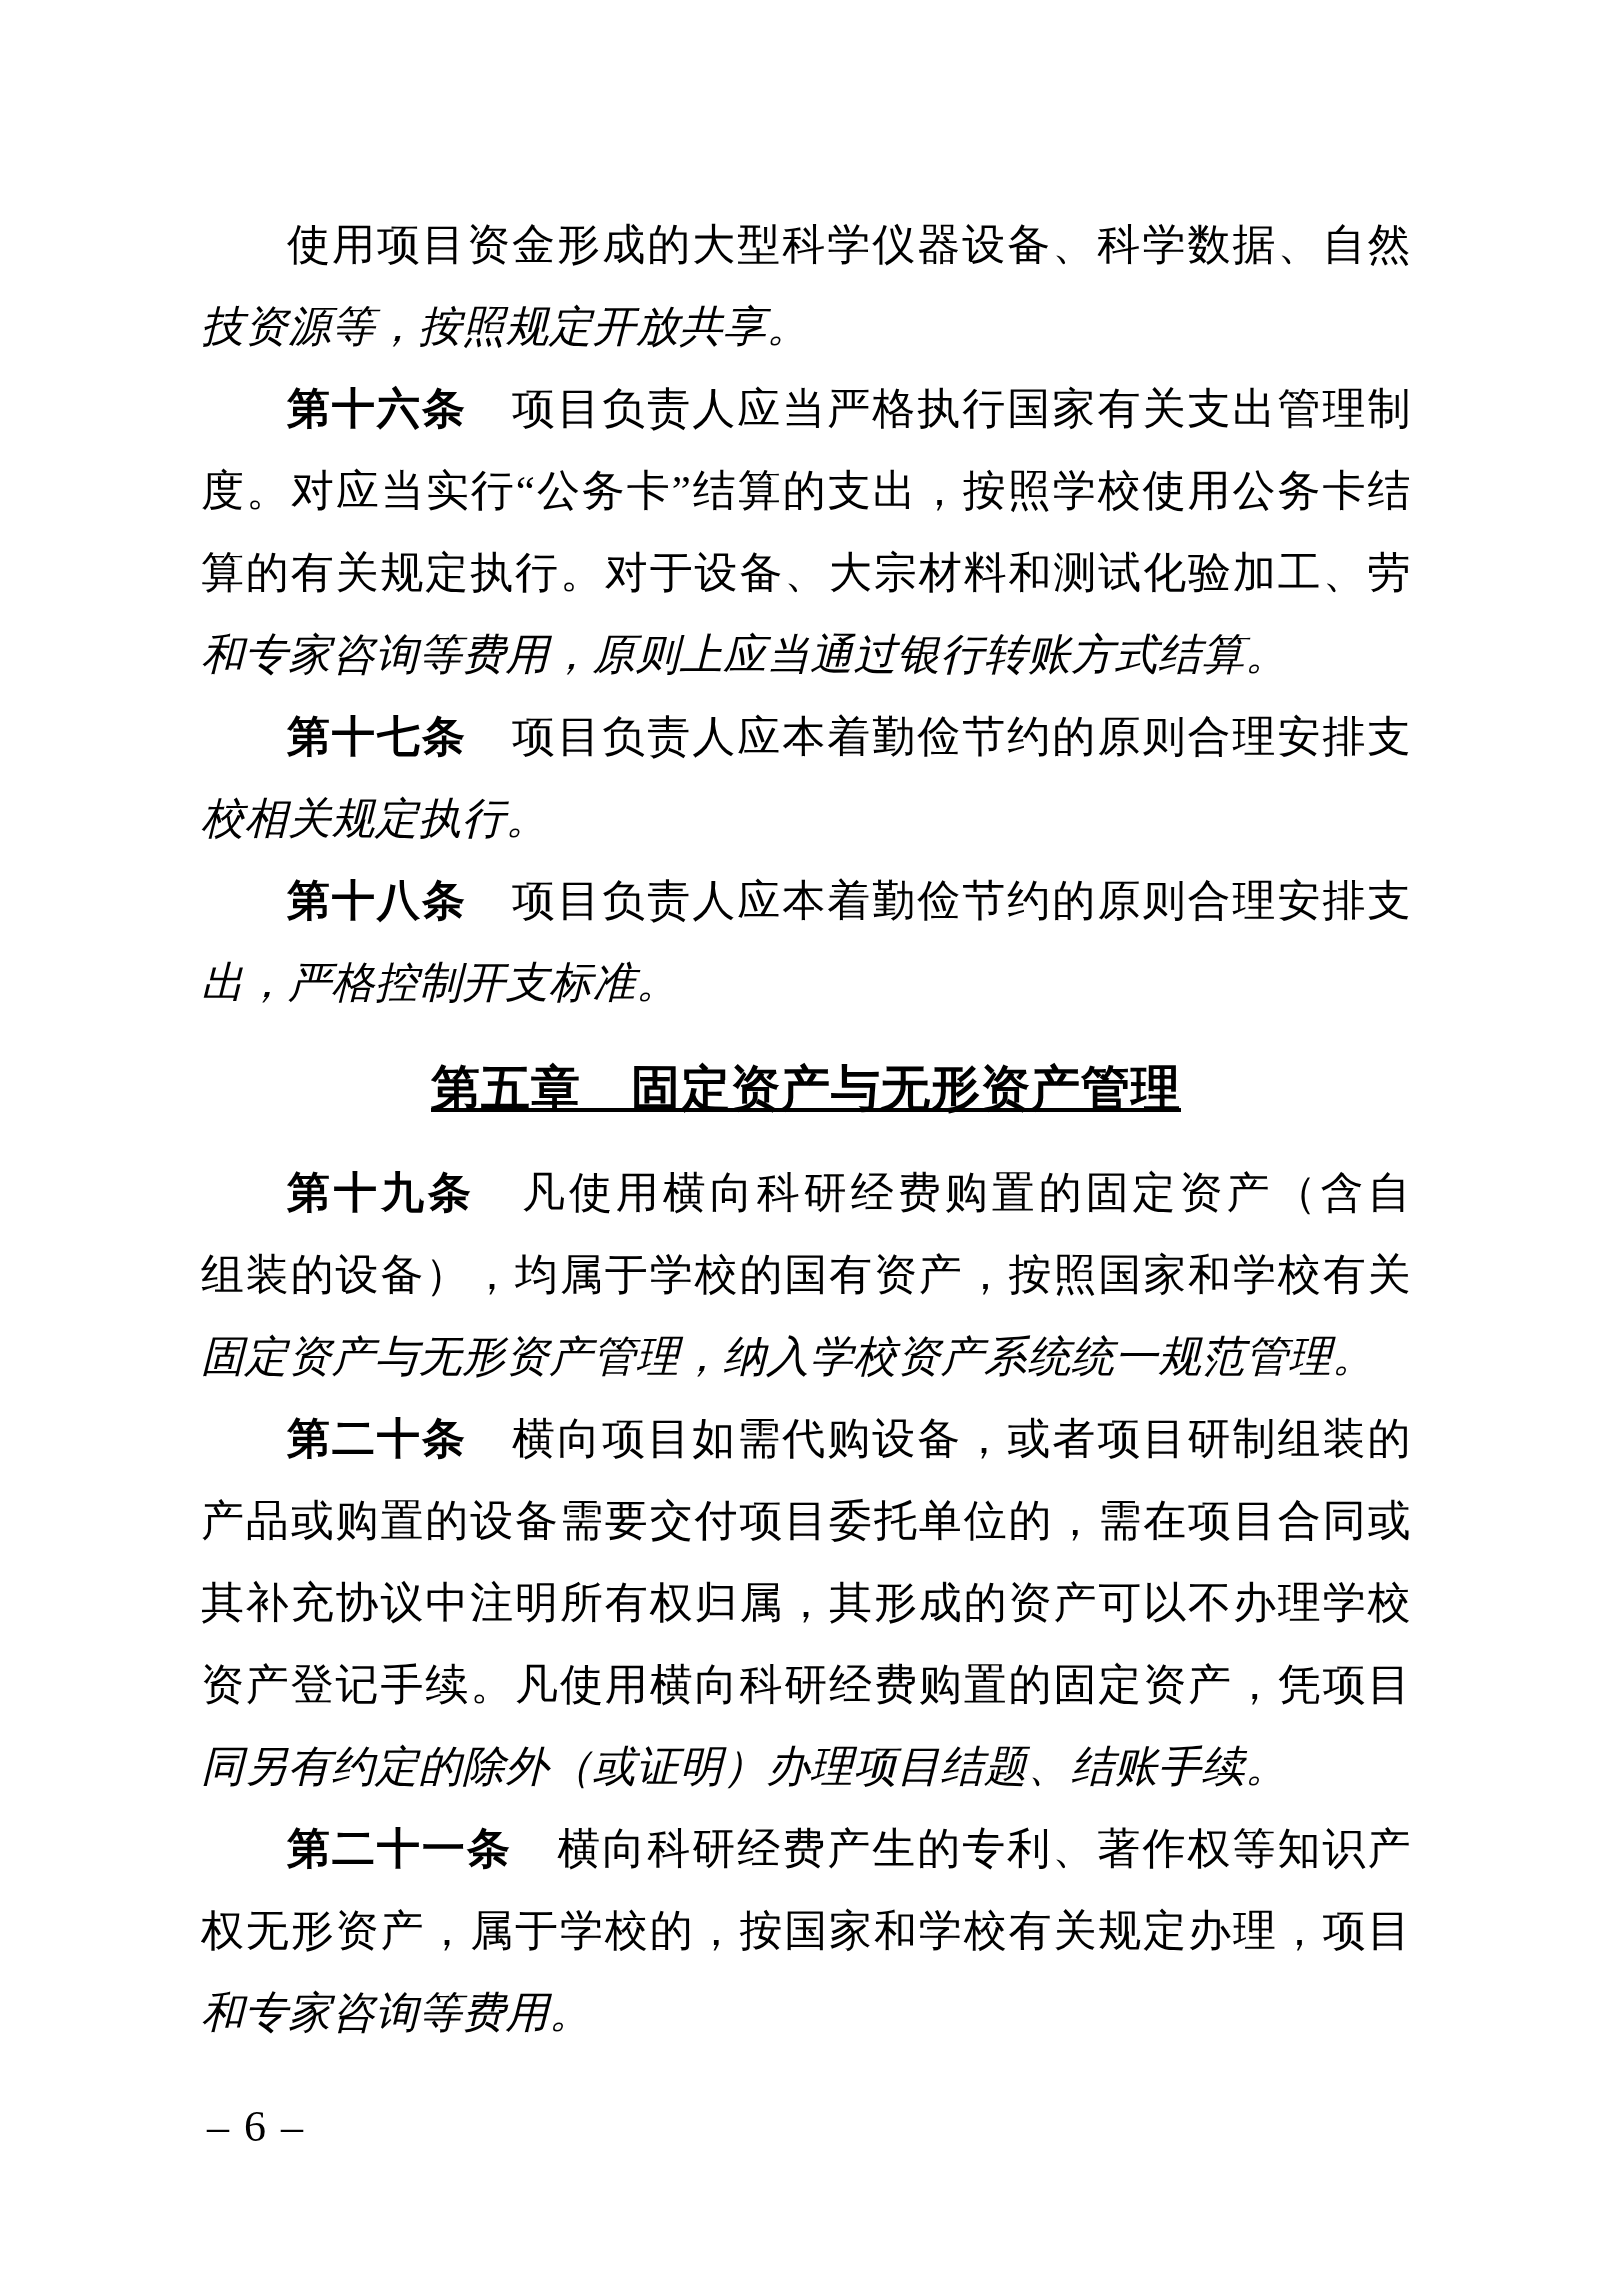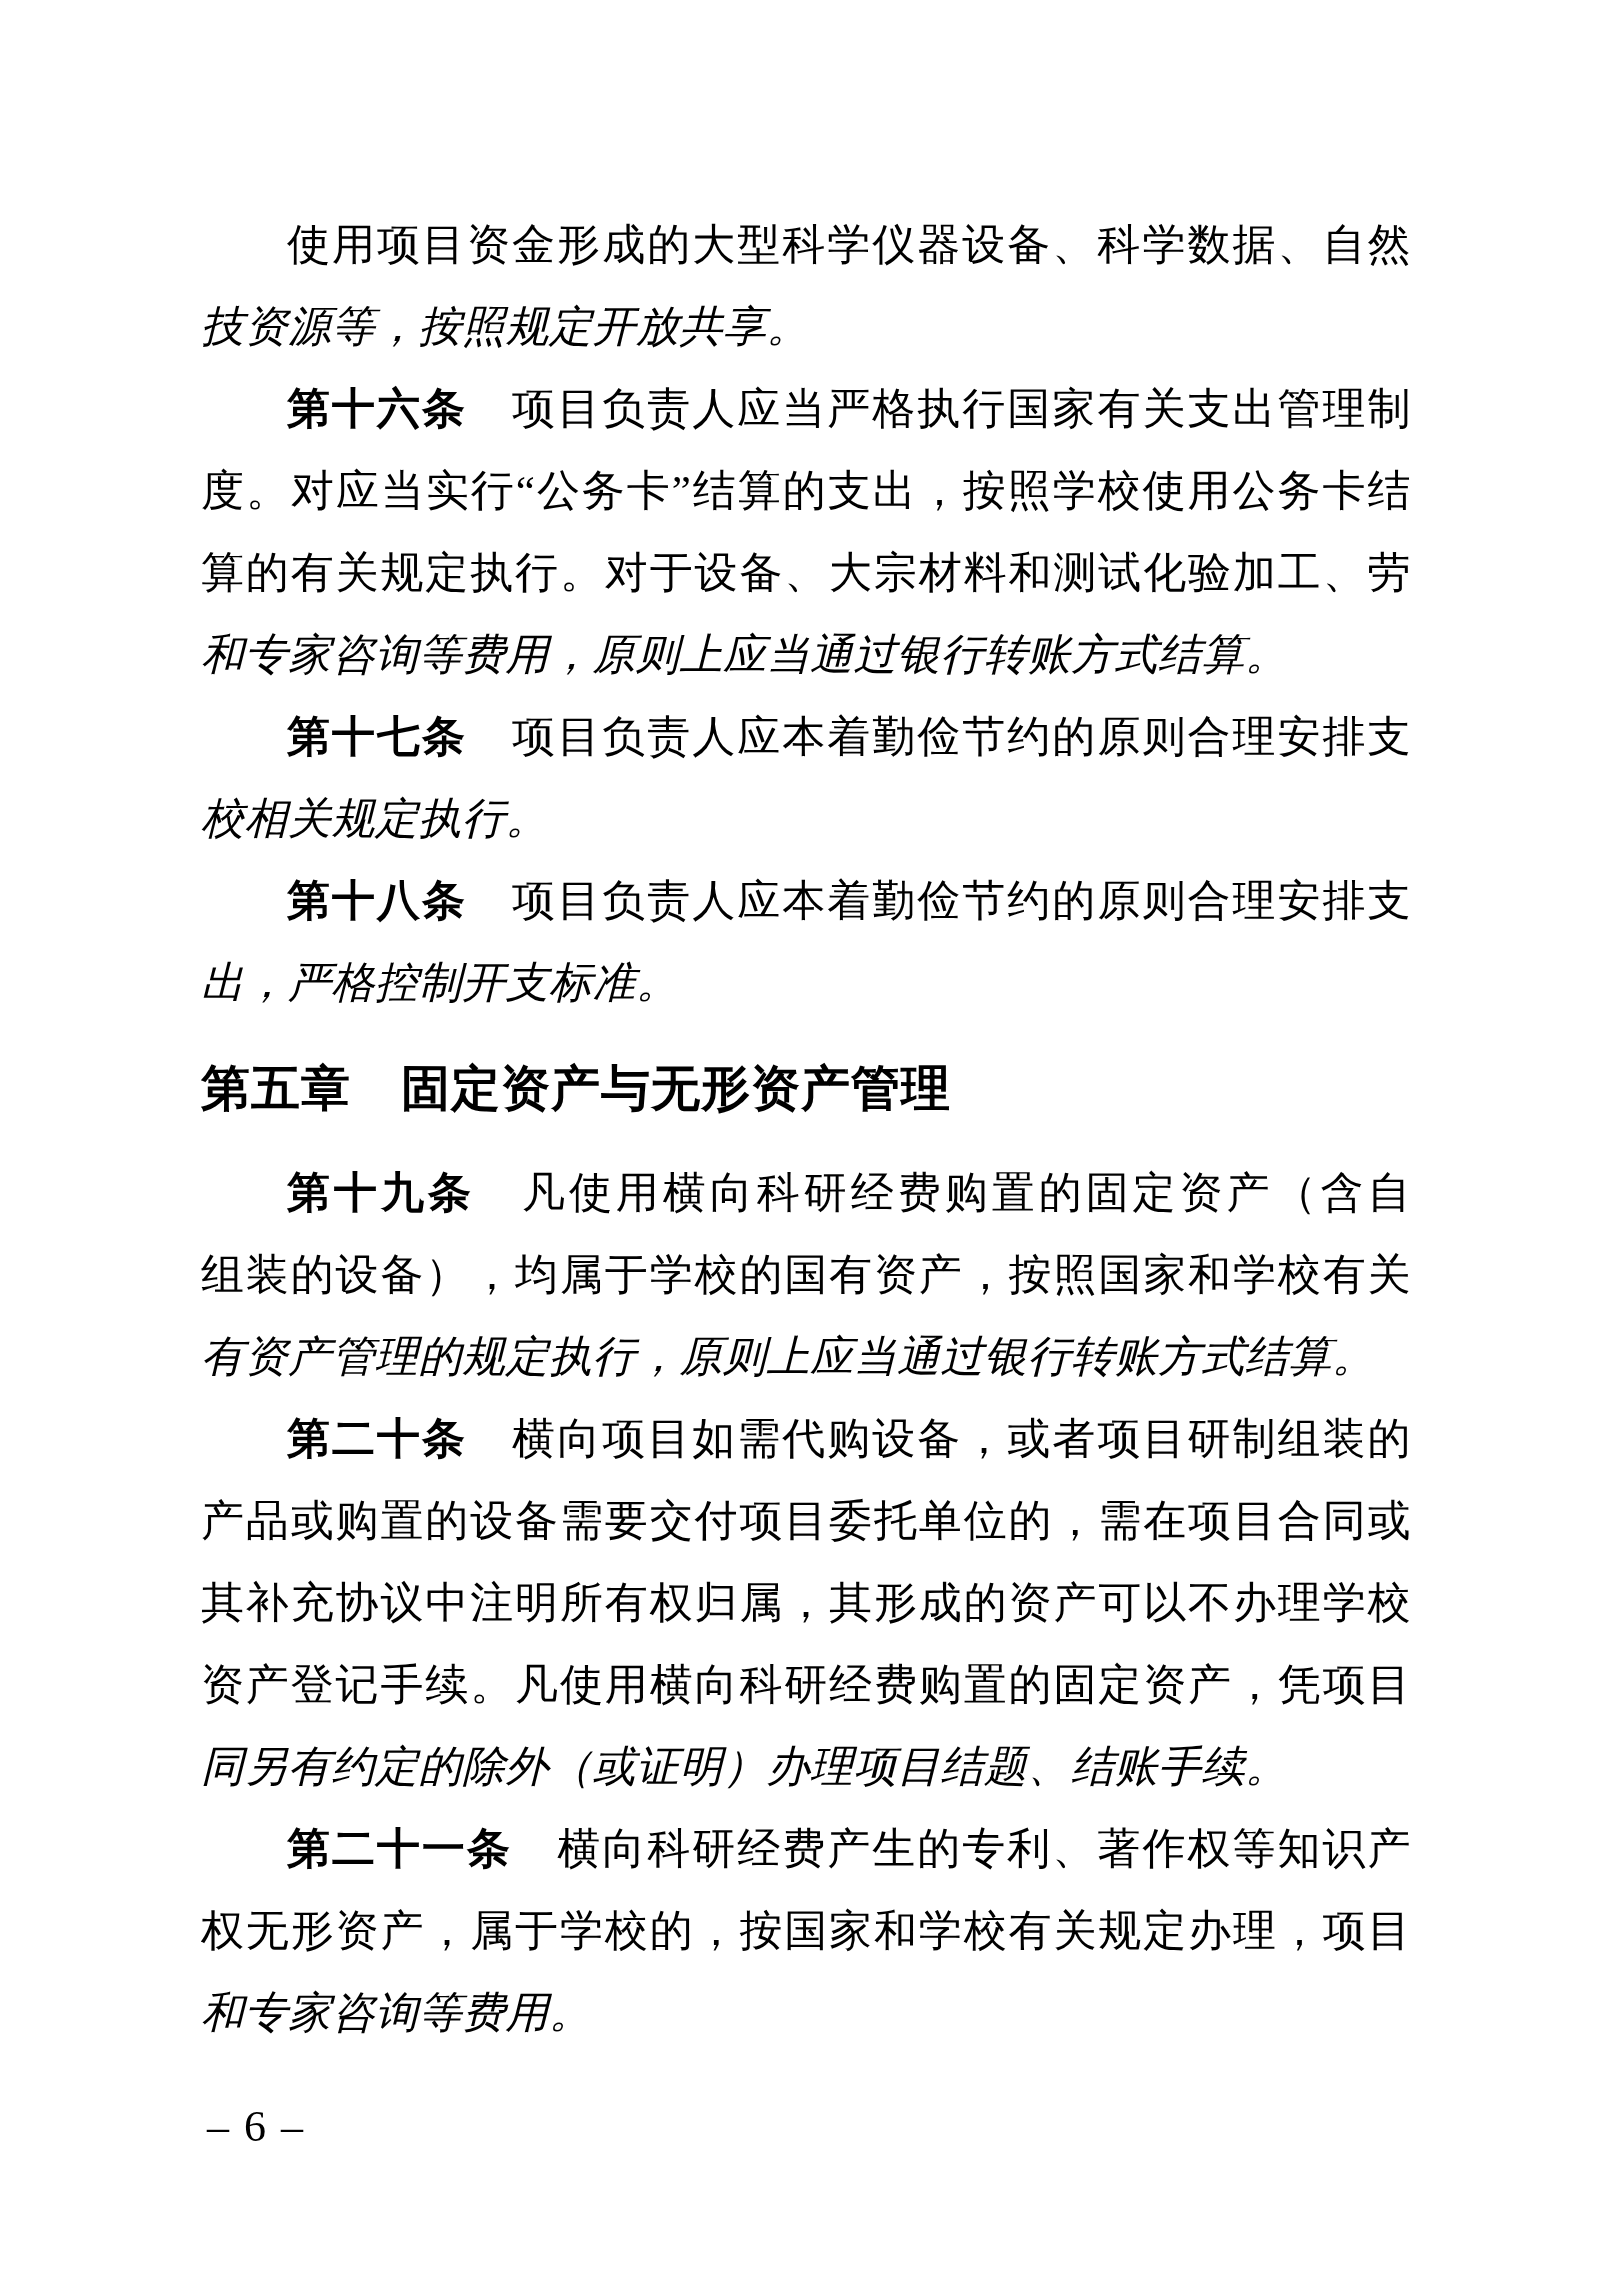--- a/index.html
+++ b/index.html
@@ -46,23 +46,24 @@
   }
   .seg.b {
     font-weight: 700;
   }
   .chapter-heading {
     font-family: "Liberation Sans", sans-serif;
     font-weight: 700;
     font-size: 49px;
     line-height: 82px;
     height: 82px;
-    text-align: left;
+    text-align: center;
     margin: 22.5px 0 23.5px 0;
     letter-spacing: 1px;
+    text-decoration: underline;
   }
   .footer {
     position: absolute;
     left: 207px;
     top: 2102px;
     font-size: 44px;
     line-height: 49px;
     font-family: "Liberation Serif", serif;
     letter-spacing: 2px;
   }
@@ -87,21 +88,21 @@
         <div class="line natural"><span class="seg">校相关规定执行。</span></div>
       </div>
       <div class="paragraph">
         <div class="line indent"><span class="seg b">第十八条</span><span class="seg">　项目负责人应本着勤俭节约的原则合理安排支</span></div>
         <div class="line natural"><span class="seg">出，严格控制开支标准。</span></div>
       </div>
       <div class="chapter-heading">第五章　固定资产与无形资产管理</div>
       <div class="paragraph">
         <div class="line indent"><span class="seg b">第十九条</span><span class="seg">　凡使用横向科研经费购置的固定资产（含自制、</span></div>
         <div class="line"><span class="seg">组装的设备），均属于学校的国有资产，按照国家和学校有关国</span></div>
-        <div class="line natural"><span class="seg">有资产管理的规定执行，原则上应当通过银行转账方式结算。</span></div>
+        <div class="line natural"><span class="seg">固定资产与无形资产管理，纳入学校资产系统统一规范管理。</span></div>
       </div>
       <div class="paragraph">
         <div class="line indent"><span class="seg b">第二十条</span><span class="seg">　横向项目如需代购设备，或者项目研制组装的</span></div>
         <div class="line"><span class="seg">产品或购置的设备需要交付项目委托单位的，需在项目合同或</span></div>
         <div class="line"><span class="seg">其补充协议中注明所有权归属，其形成的资产可以不办理学校</span></div>
         <div class="line"><span class="seg">资产登记手续。凡使用横向科研经费购置的固定资产，凭项目</span></div>
         <div class="line natural"><span class="seg">同另有约定的除外（或证明）办理项目结题、结账手续。</span></div>
       </div>
       <div class="paragraph">
         <div class="line indent"><span class="seg b">第二十一条</span><span class="seg">　横向科研经费产生的专利、著作权等知识产</span></div>

